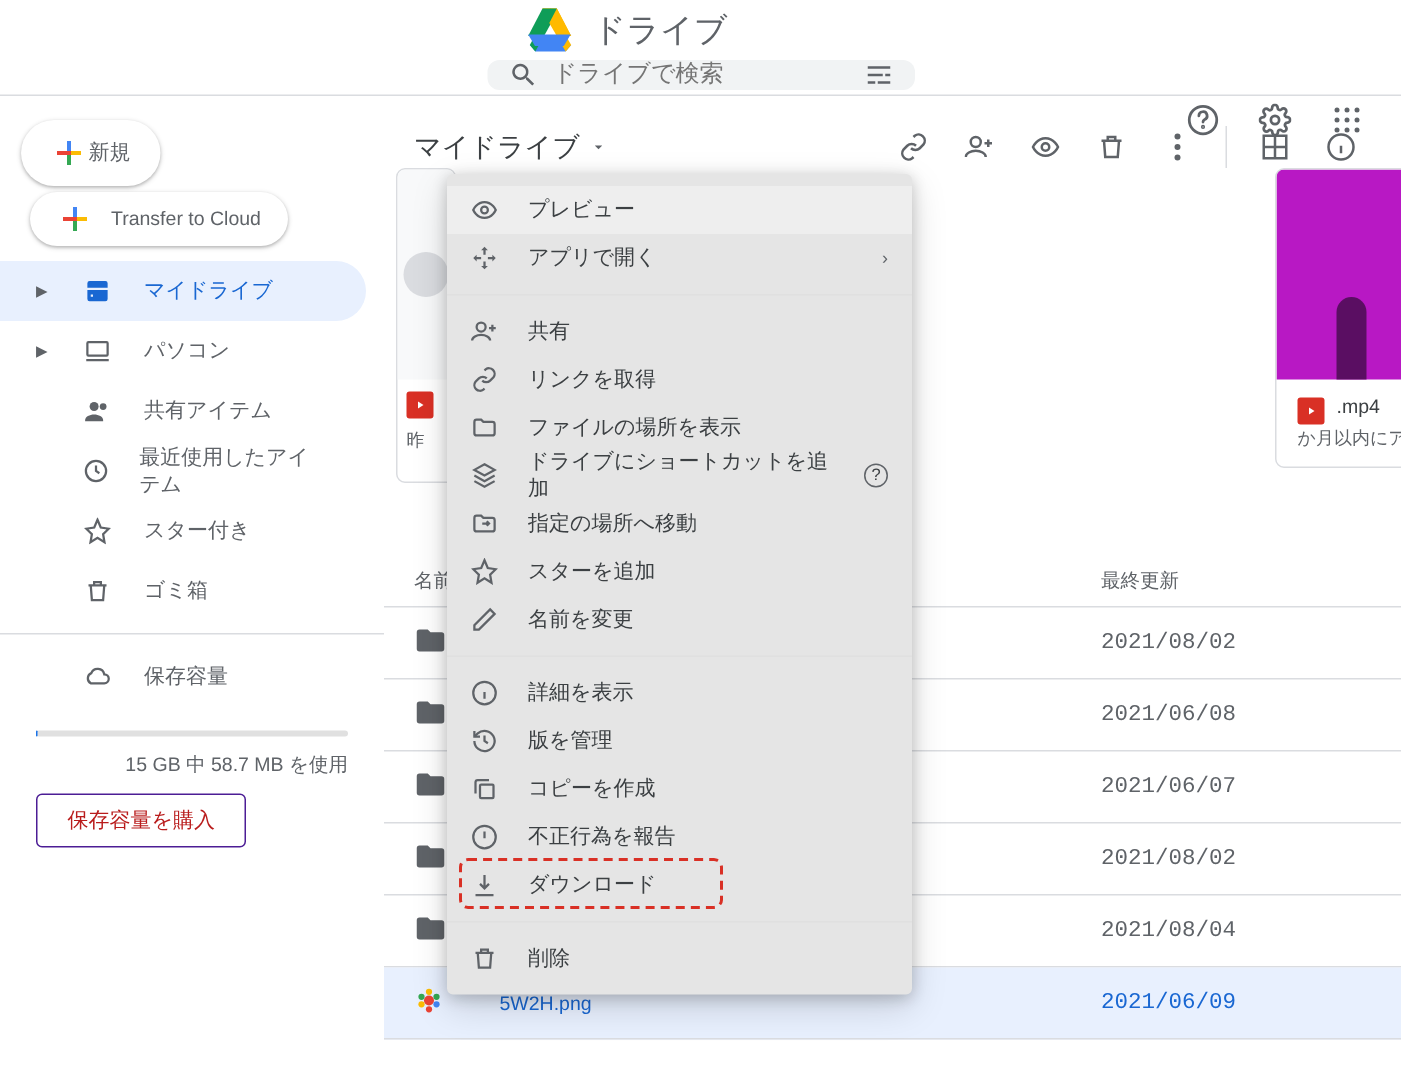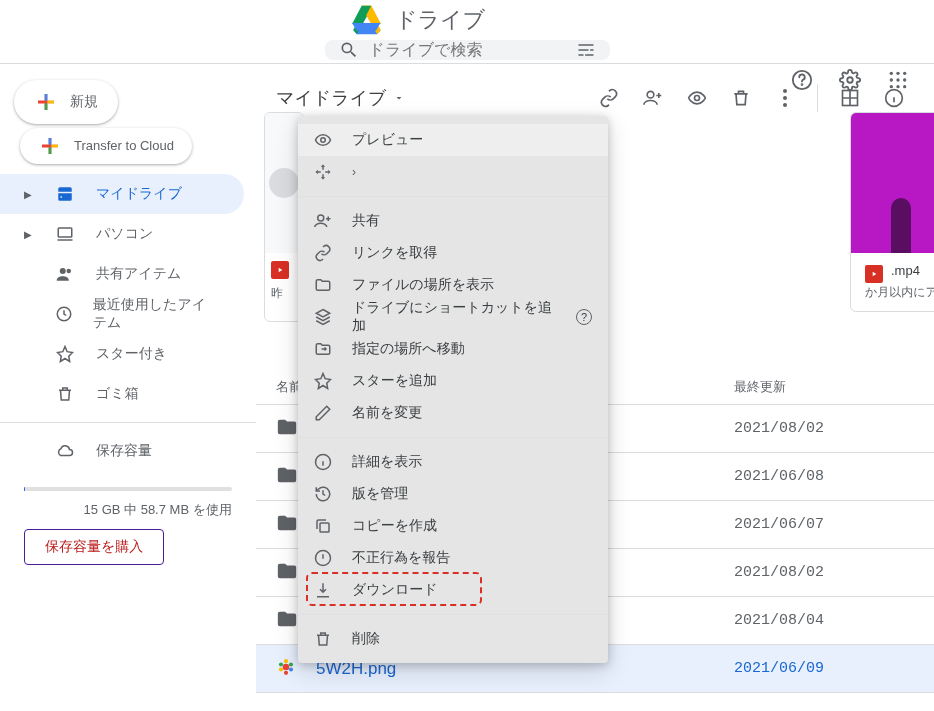--- a/index.html
+++ b/index.html
@@ -9,21 +9,21 @@
 .logo-area { display: flex; align-items: center; width: 240px; gap: 8px; }
 .logo-icon { width: 40px; height: 40px; display: flex; align-items: center; justify-content: center; }
 .product-name { font-size: 22px; color: #5f6368; }
 .search-bar { flex: 1; display: flex; align-items: center; background: #f1f3f4; border-radius: 8px; height: 46px; padding: 0 14px; max-width: 520px; }
 .search-bar input { border: 0; background: transparent; flex: 1; font-size: 16px; outline: none; margin-left: 10px; color: #5f6368; }
 .header-icons { display: flex; gap: 8px; margin-left: auto; }
 .icon-btn { width: 40px; height: 40px; border-radius: 50%; display: flex; align-items: center; justify-content: center; cursor: pointer; color: #5f6368; }
 
 .content { display: flex; height: calc(711px - 64px); }
 .sidebar { width: 256px; padding: 8px 0; border-right: none; position: relative; }
-.new-btn { display: flex; align-items: center; gap: 12px; margin: 8px 14px 4px; padding: 10px 20px; border-radius: 24px; box-shadow: 0 1px 2px rgba(0,0,0,.2), 0 1px 3px 1px rgba(0,0,0,.1); background: #fff; cursor: pointer; width: fit-content; }
+.new-btn { display: flex; align-items: center; gap: 1px; margin: 8px 14px 4px; padding: 10px 20px; border-radius: 24px; box-shadow: 0 1px 2px rgba(0,0,0,.2), 0 1px 3px 1px rgba(0,0,0,.1); background: #fff; cursor: pointer; width: fit-content; }
 .plus-icon { width: 24px; height: 24px; }
 .transfer-pill { display: flex; align-items: center; gap: 12px; margin: 4px 14px 10px 20px; padding: 6px 18px; border-radius: 24px; box-shadow: 0 1px 2px rgba(0,0,0,.2), 0 1px 3px 1px rgba(0,0,0,.1); background: #fff; cursor: pointer; width: fit-content; font-size: 13px; text-align: center; line-height: 1.3; }
 .nav-list { margin-top: 8px; }
 .nav-item { display: flex; align-items: center; height: 40px; padding: 0 24px; gap: 20px; cursor: pointer; border-radius: 0 20px 20px 0; margin-right: 12px; color: #5f6368; }
 .nav-item.sub { padding-left: 24px; }
 .nav-item.active { background: #e8f0fe; color: #1967d2; }
 .nav-item .chev { width: 12px; color: #5f6368; font-size: 10px; }
 .nav-item .nav-icon { width: 20px; display: flex; align-items: center; }
 .nav-divider { height: 1px; background: #dadce0; margin: 8px 0; }
 .storage-section { padding: 8px 24px; }
@@ -46,21 +46,21 @@
 .card-title { color: #3c4043; margin-bottom: 6px; }
 .card-sub { color: #5f6368; font-size: 12px; }
 .silhouette { position: absolute; bottom: 0; width: 20px; height: 50px; background: #5a0e62; border-radius: 10px 10px 0 0; }
 
 .col-headers { display: flex; padding: 12px 20px 8px; border-bottom: 1px solid #dadce0; font-size: 13px; margin-top: 216px; }
 .col-name { flex: 1; }
 .col-date { width: 180px; text-align: left; }
 
 .file-row { display: flex; align-items: center; height: 48px; padding: 0 20px; border-bottom: 1px solid #dadce0; cursor: pointer; }
 .file-row .file-icon { width: 40px; }
-.file-row .file-name { flex: 1; font-size: 17px; color: #3c4043; }
+.file-row .file-name { flex: 1; font-size: 13px; color: #3c4043; margin-left: 17px; }
 .file-row .file-date { width: 180px; font-size: 15px; color: #5f6368; font-family: Liberation Mono, monospace; }
 .file-row.selected { background: #e8f0fe; }
 .file-row.selected .file-name { color: #1967d2; }
 .file-row.selected .file-date { color: #1967d2; }
 .folder-svg { fill: #5f6368; }
 
 .context-menu { position: absolute; left: 298px; top: 116px; width: 310px; background: #e5e5e5; border-radius: 4px; box-shadow: 0 2px 10px rgba(0,0,0,.2), 0 8px 24px rgba(0,0,0,.15); padding: 8px 0; z-index: 100; }
 .menu-item { display: flex; align-items: center; height: 32px; padding: 0 16px; gap: 18px; cursor: pointer; color: #3c4043; font-size: 14px; }
 .menu-item.hover { background: #eeeeee; }
 .menu-item .mi-icon { width: 20px; color: #5f6368; display: flex; align-items: center; }
@@ -393,20 +393,21 @@
         </svg>
       </span>
       <span class="mi-label">プレビュー</span>
     </div>
     <div class="menu-item">
       <span class="mi-icon">
         <svg width="18" height="18" viewBox="0 0 24 24" fill="#5f6368">
           <path d="M12 2l3 3h-2v4h-2V5H9zM2 12l3-3v2h4v2H5v2zm20 0l-3 3v-2h-4v-2h4V9zM12 22l-3-3h2v-4h2v4h2z"></path>
         </svg>
       </span>
+      <span class="mi-label">アプリで開く</span>
       <span class="mi-sub">›</span>
     </div>
     <div class="menu-sep"></div>
     <div class="menu-item">
       <span class="mi-icon">
         <svg width="18" height="18" viewBox="0 0 24 24" fill="none" stroke="#5f6368" stroke-width="2">
           <circle cx="9" cy="8" r="4"></circle>
           <path d="M1 20c0-3 4-5 8-5s8 2 8 5"></path>
           <path d="M19 6v6m-3-3h6"></path>
         </svg>

